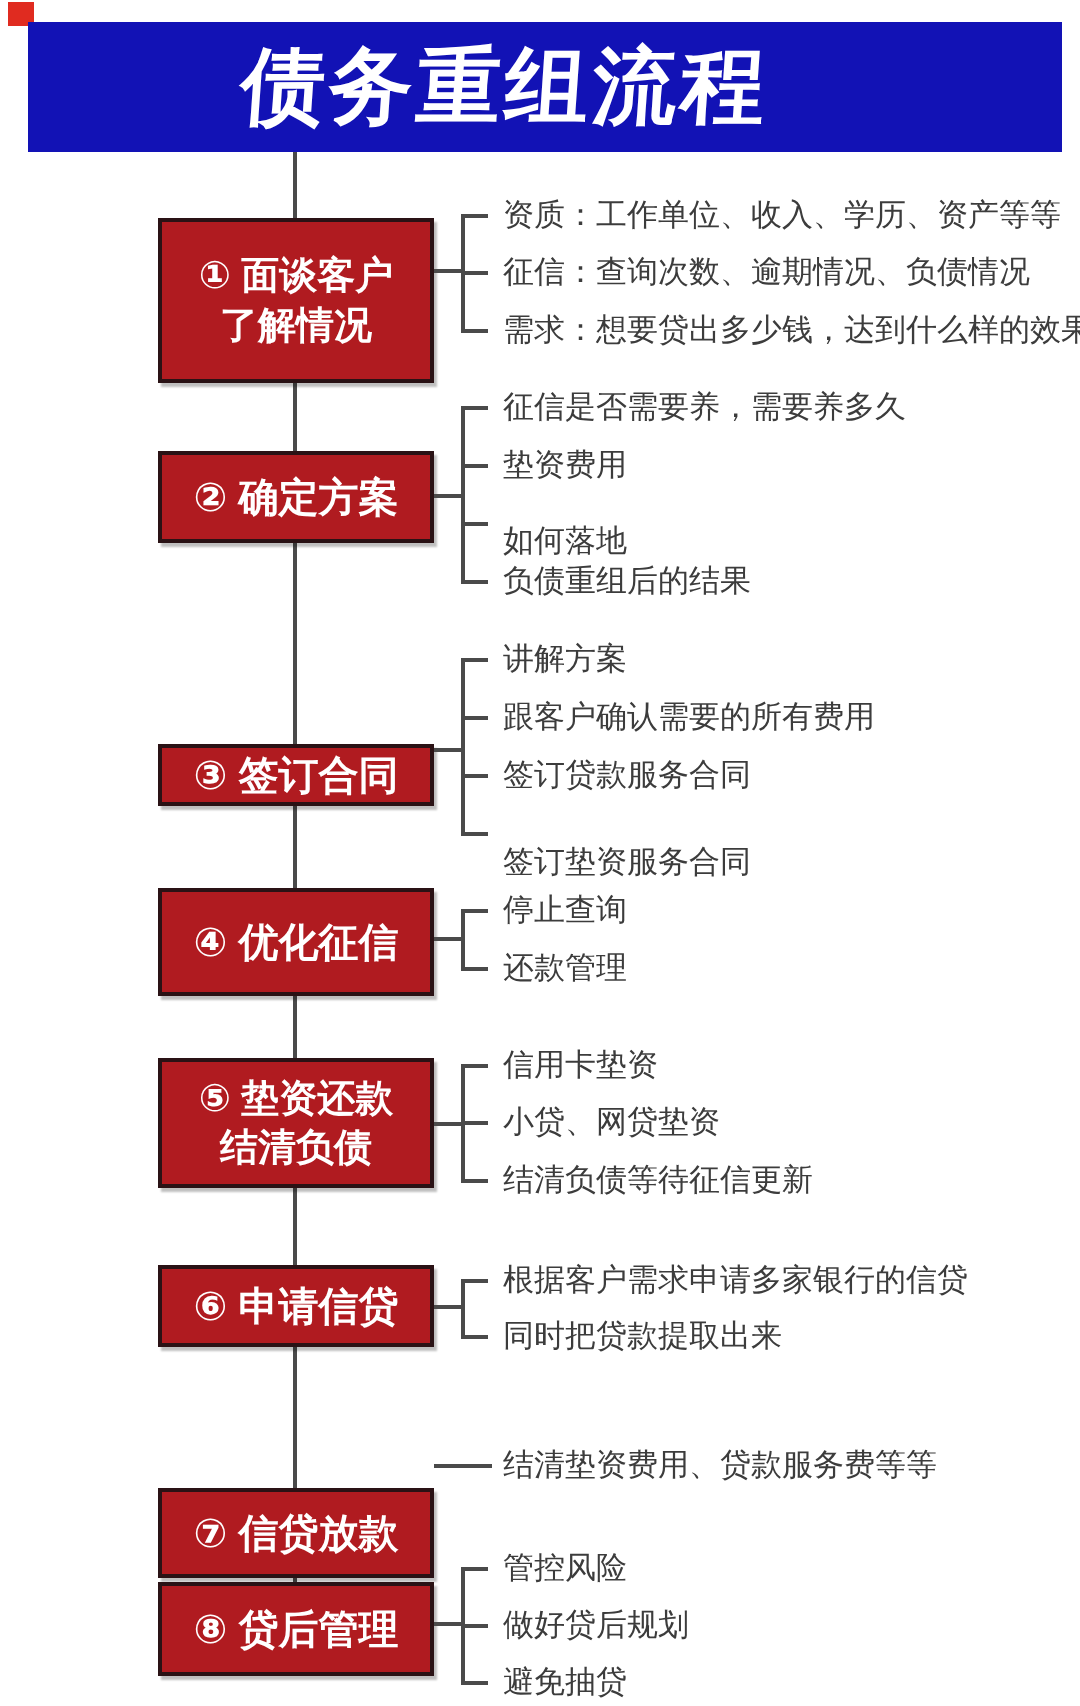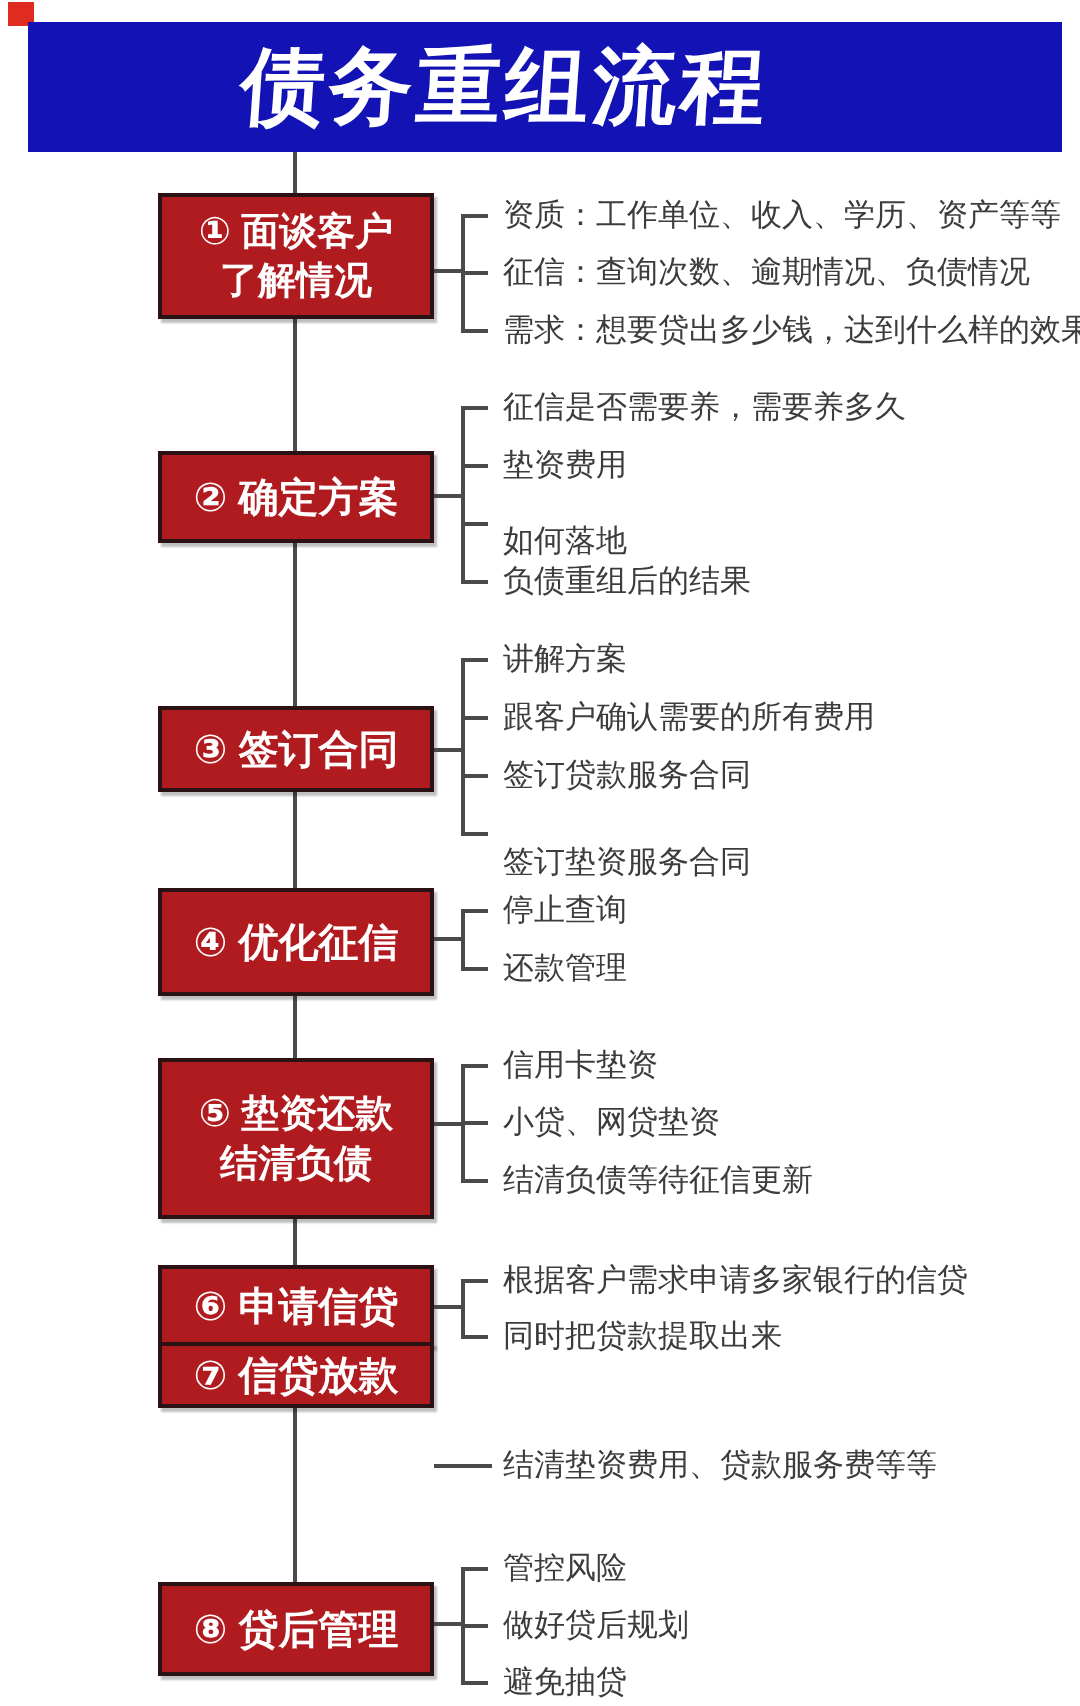--- a/index.html
+++ b/index.html
@@ -48,21 +48,21 @@
 
   <div class="corner"></div>
 
   <div class="banner">
     <div class="banner-title">债务重组流程</div>
   </div>
 
   <div class="spine"></div>
 
   <div>
-    <div class="box two" style="top:193px;height:126px">
+    <div class="box two" style="top:218px;height:165px">
       <span class="lbl">① 面谈客户
 了解情况</span>
     </div>
     <div class="h-line" style="top:269px;left:434px;width:29px"></div>
     <div class="v-line" style="top:214px;left:461px;height:119px"></div>
     <div class="h-line" style="top:214px;left:461px;width:27px"></div>
     <div class="h-line" style="top:271px;left:461px;width:27px"></div>
     <div class="h-line" style="top:329px;left:461px;width:27px"></div>
     <div class="branch" style="top:195px">资质：工作单位、收入、学历、资产等等</div>
     <div class="branch" style="top:252px">征信：查询次数、逾期情况、负债情况</div>
@@ -79,21 +79,21 @@
     <div class="h-line" style="top:464px;left:461px;width:27px"></div>
     <div class="h-line" style="top:522px;left:461px;width:27px"></div>
     <div class="h-line" style="top:580px;left:461px;width:27px"></div>
     <div class="branch" style="top:387px">征信是否需要养，需要养多久</div>
     <div class="branch" style="top:445px">垫资费用</div>
     <div class="branch" style="top:521px">如何落地</div>
     <div class="branch" style="top:561px">负债重组后的结果</div>
   </div>
 
   <div>
-    <div class="box" style="top:706px;height:86px">
+    <div class="box" style="top:744px;height:62px">
       <span class="lbl">③ 签订合同</span>
     </div>
     <div class="h-line" style="top:748px;left:434px;width:29px"></div>
     <div class="v-line" style="top:658px;left:461px;height:178px"></div>
     <div class="h-line" style="top:658px;left:461px;width:27px"></div>
     <div class="h-line" style="top:716px;left:461px;width:27px"></div>
     <div class="h-line" style="top:774px;left:461px;width:27px"></div>
     <div class="h-line" style="top:832px;left:461px;width:27px"></div>
     <div class="branch" style="top:639px">讲解方案</div>
     <div class="branch" style="top:697px">跟客户确认需要的所有费用</div>
@@ -107,21 +107,21 @@
     </div>
     <div class="h-line" style="top:937px;left:434px;width:29px"></div>
     <div class="v-line" style="top:909px;left:461px;height:62px"></div>
     <div class="h-line" style="top:909px;left:461px;width:27px"></div>
     <div class="h-line" style="top:967px;left:461px;width:27px"></div>
     <div class="branch" style="top:890px">停止查询</div>
     <div class="branch" style="top:948px">还款管理</div>
   </div>
 
   <div>
-    <div class="box two" style="top:1058px;height:161px">
+    <div class="box two" style="top:1058px;height:130px">
       <span class="lbl">⑤ 垫资还款
 结清负债</span>
     </div>
     <div class="h-line" style="top:1122px;left:434px;width:29px"></div>
     <div class="v-line" style="top:1064px;left:461px;height:119px"></div>
     <div class="h-line" style="top:1064px;left:461px;width:27px"></div>
     <div class="h-line" style="top:1121px;left:461px;width:27px"></div>
     <div class="h-line" style="top:1179px;left:461px;width:27px"></div>
     <div class="branch" style="top:1045px">信用卡垫资</div>
     <div class="branch" style="top:1102px">小贷、网贷垫资</div>
@@ -134,21 +134,21 @@
     </div>
     <div class="h-line" style="top:1305px;left:434px;width:29px"></div>
     <div class="v-line" style="top:1279px;left:461px;height:60px"></div>
     <div class="h-line" style="top:1279px;left:461px;width:27px"></div>
     <div class="h-line" style="top:1335px;left:461px;width:27px"></div>
     <div class="branch" style="top:1260px">根据客户需求申请多家银行的信贷</div>
     <div class="branch" style="top:1316px">同时把贷款提取出来</div>
   </div>
 
   <div>
-    <div class="box" style="top:1342px;height:66px">
+    <div class="box" style="top:1488px;height:90px">
       <span class="lbl">⑦ 信贷放款</span>
     </div>
     <div class="h-line" style="top:1464px;left:434px;width:58px"></div>
     <div class="branch" style="top:1445px">结清垫资费用、贷款服务费等等</div>
   </div>
 
   <div>
     <div class="box" style="top:1582px;height:94px">
       <span class="lbl">⑧ 贷后管理</span>
     </div>

